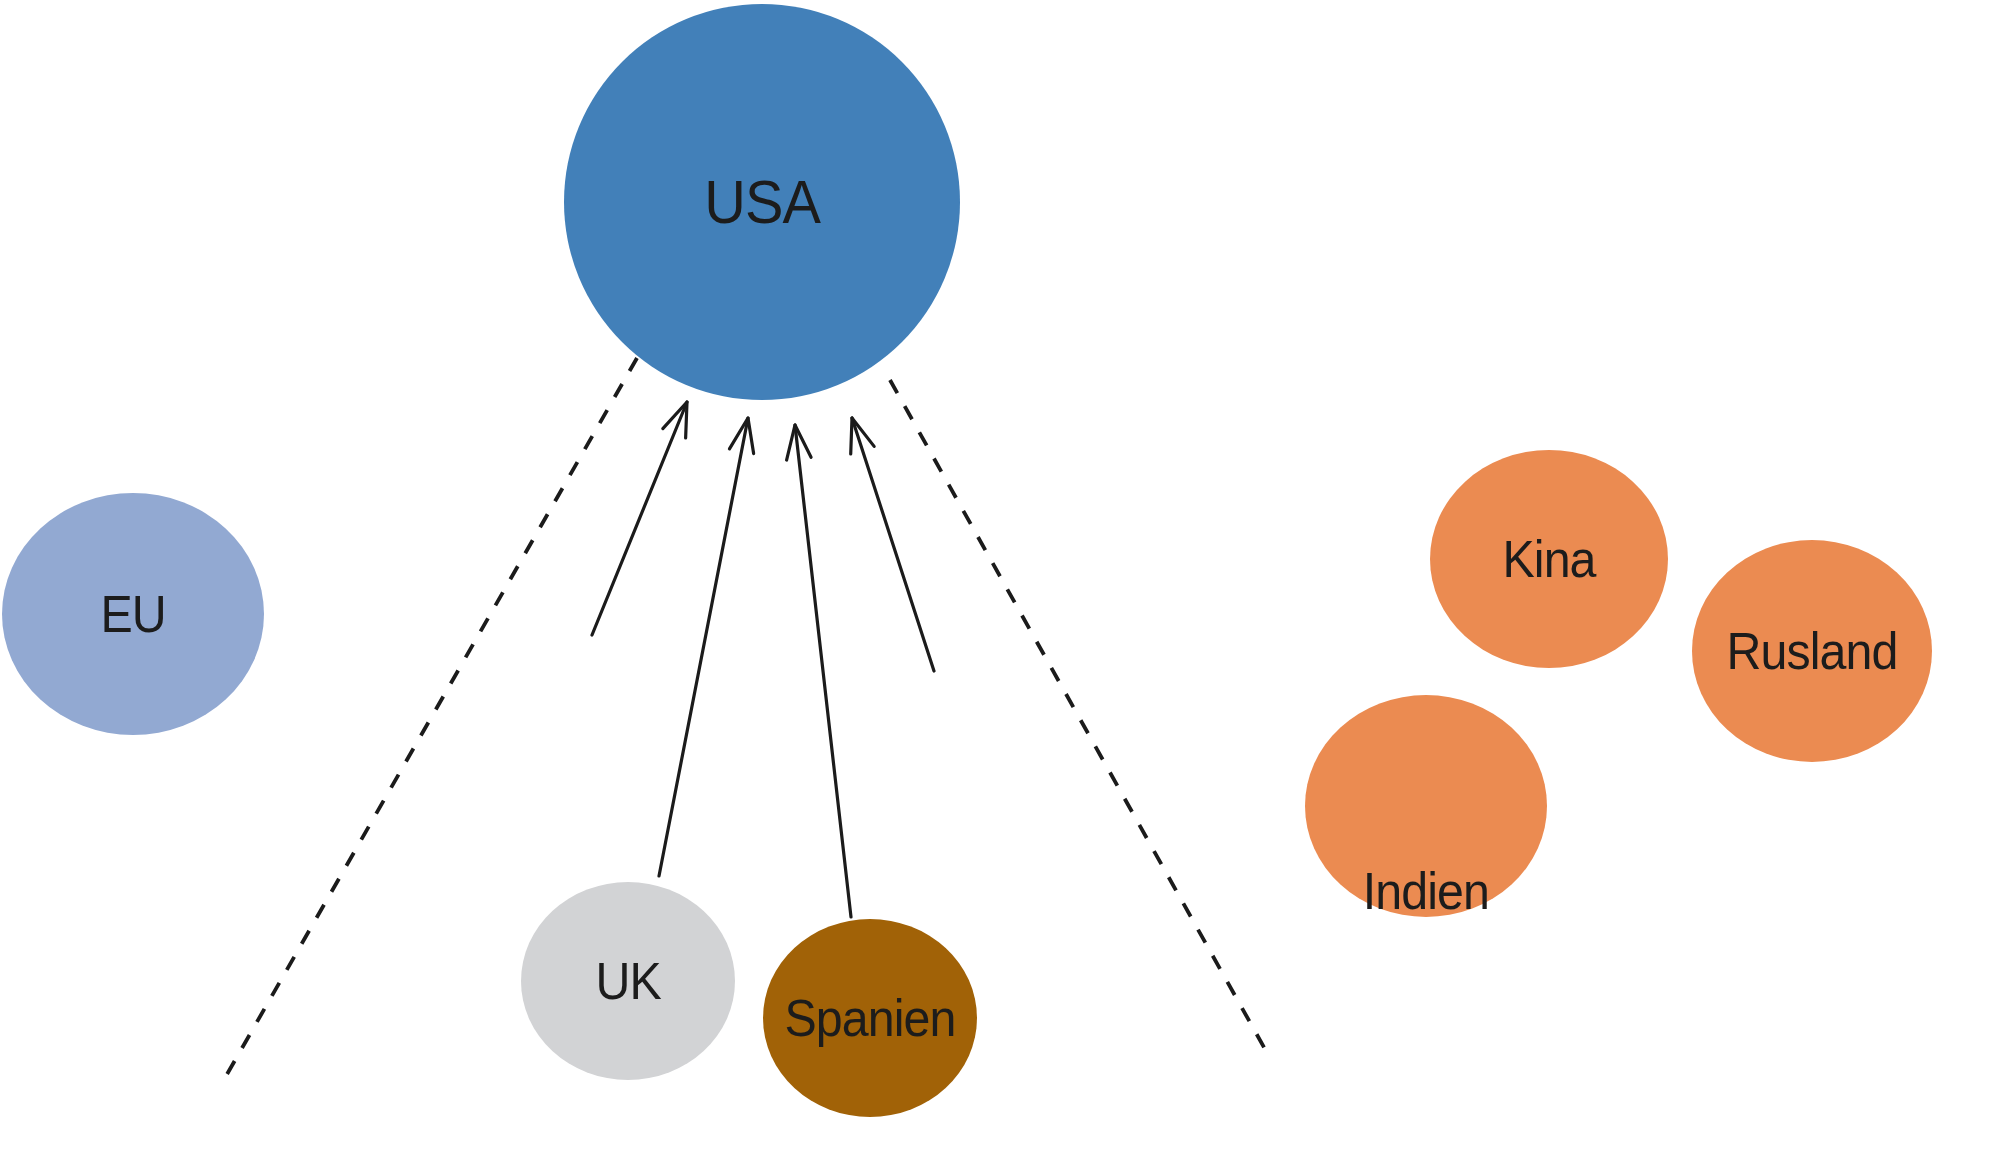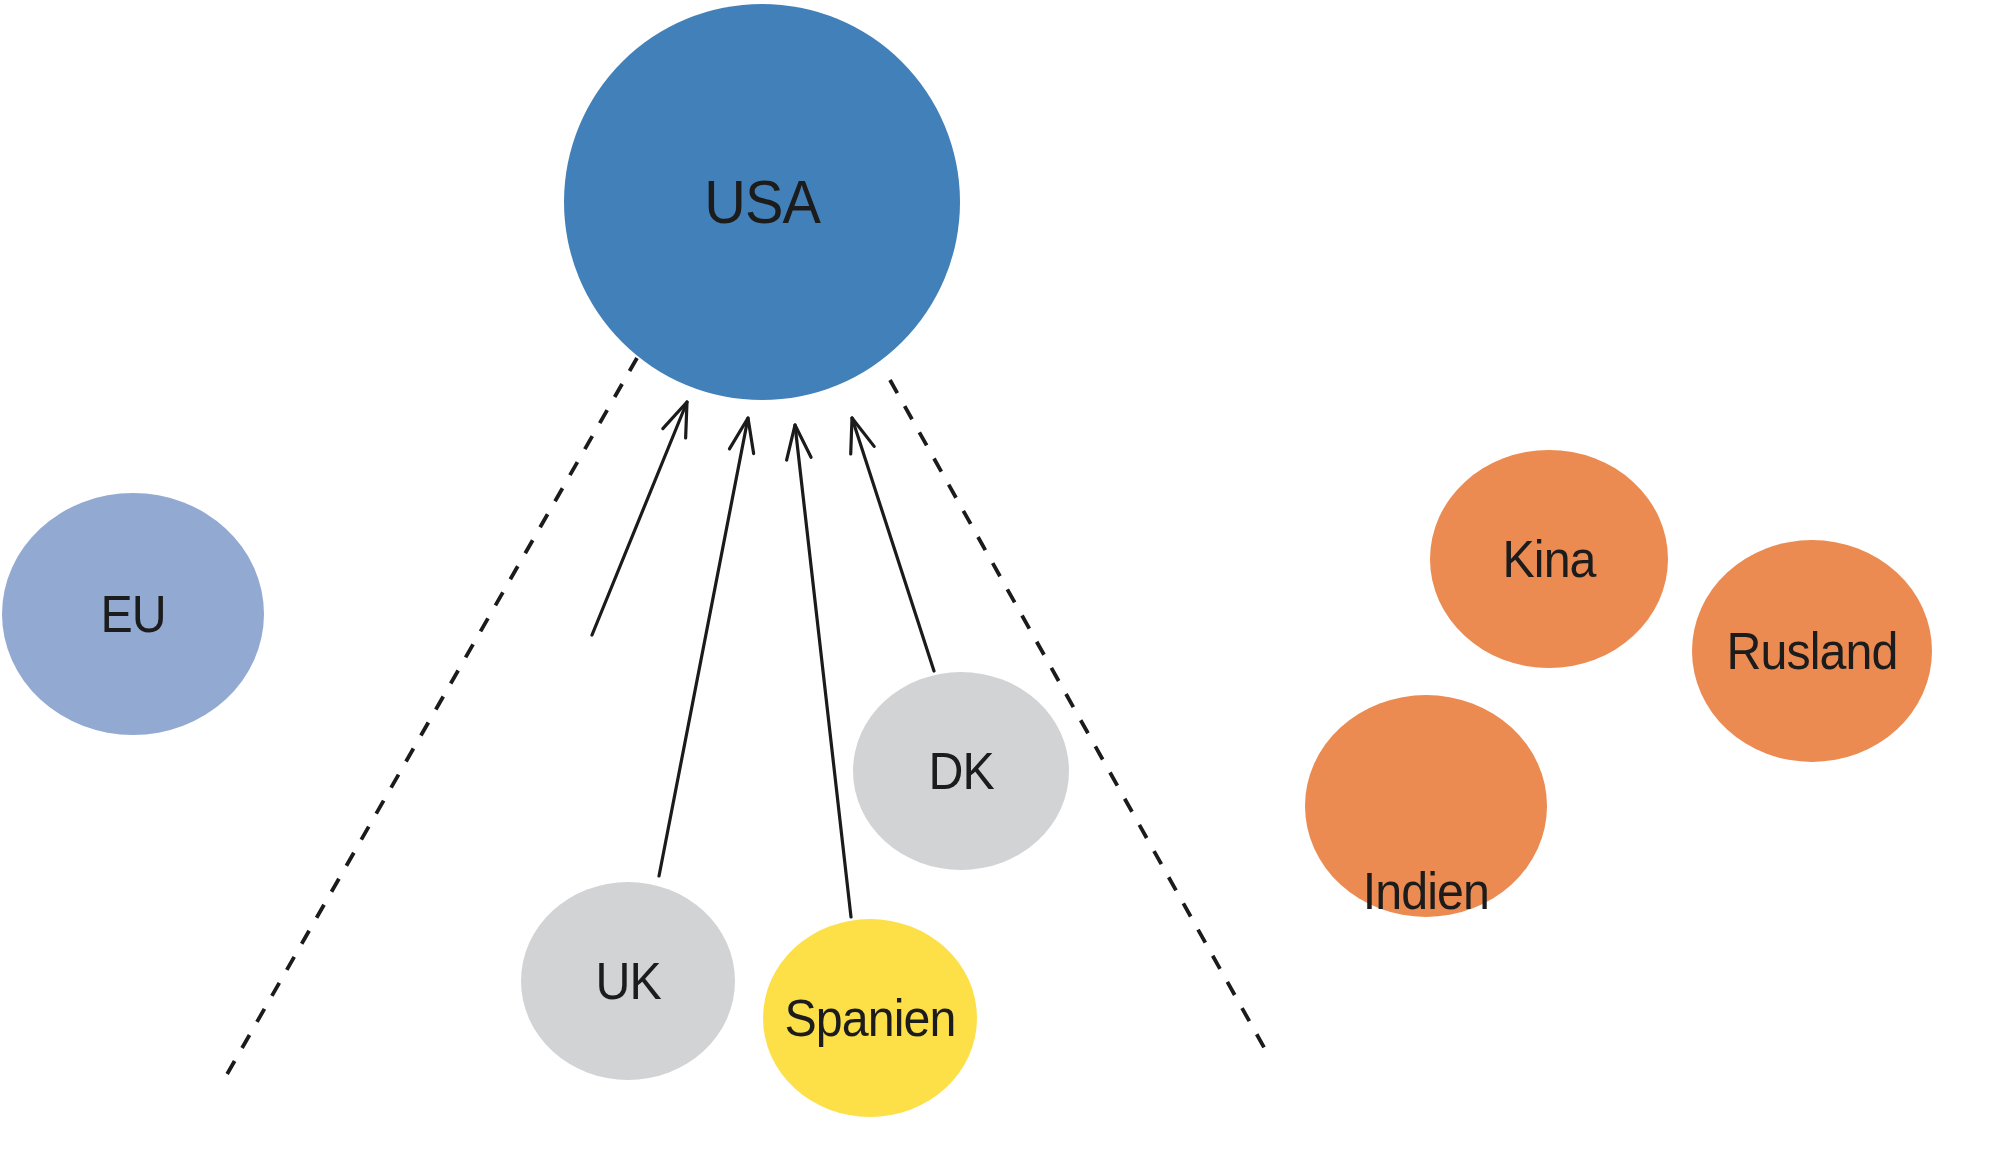--- a/index.html
+++ b/index.html
@@ -64,25 +64,22 @@
     </svg>
 <div class="node" style="left: 564px; top: 4px; width: 396px; height: 396px; background: rgb(66, 128, 185);">
       <span class="node-label" style="font-size: 62px; color: rgb(28, 28, 28);">USA</span>
     </div>
     <div class="node" style="left: 2px; top: 493px; width: 262px; height: 242px; background: rgb(146, 169, 210);">
       <span class="node-label" style="font-size: 52px; color: rgb(28, 28, 28);">EU</span>
     </div>
     <div class="node" style="left: 521px; top: 882px; width: 214px; height: 198px; background: rgb(210, 211, 213);">
       <span class="node-label" style="font-size: 52px; color: rgb(28, 28, 28);">UK</span>
     </div>
-    <div class="node" style="left: 763px; top: 919px; width: 214px; height: 198px; background: #fde047;">
+    <div class="node" style="left: 763px; top: 919px; width: 214px; height: 198px; background: #a16207;">
       <span class="node-label" style="font-size: 52px; color: rgb(28, 28, 28);">Spanien</span>
-    </div>
-    <div class="node" style="left: 853px; top: 672px; width: 216px; height: 198px; background: rgb(210, 211, 213);">
-      <span class="node-label" style="font-size: 52px; color: rgb(28, 28, 28);">DK</span>
     </div>
     <div class="node" style="left: 1430px; top: 450px; width: 238px; height: 218px; background: rgb(235, 139, 81);">
       <span class="node-label" style="font-size: 52px; color: rgb(28, 28, 28);">Kina</span>
     </div>
     <div class="node" style="left: 1692px; top: 540px; width: 240px; height: 222px; background: rgb(235, 139, 81);">
       <span class="node-label" style="font-size: 52px; color: rgb(28, 28, 28);">Rusland</span>
     </div>
     <div class="node" style="left: 1305px; top: 695px; width: 242px; height: 222px; background: rgb(235, 139, 81); align-items: flex-end;">
       <span class="node-label" style="font-size: 52px; color: rgb(28, 28, 28);">Indien</span>
     </div>

